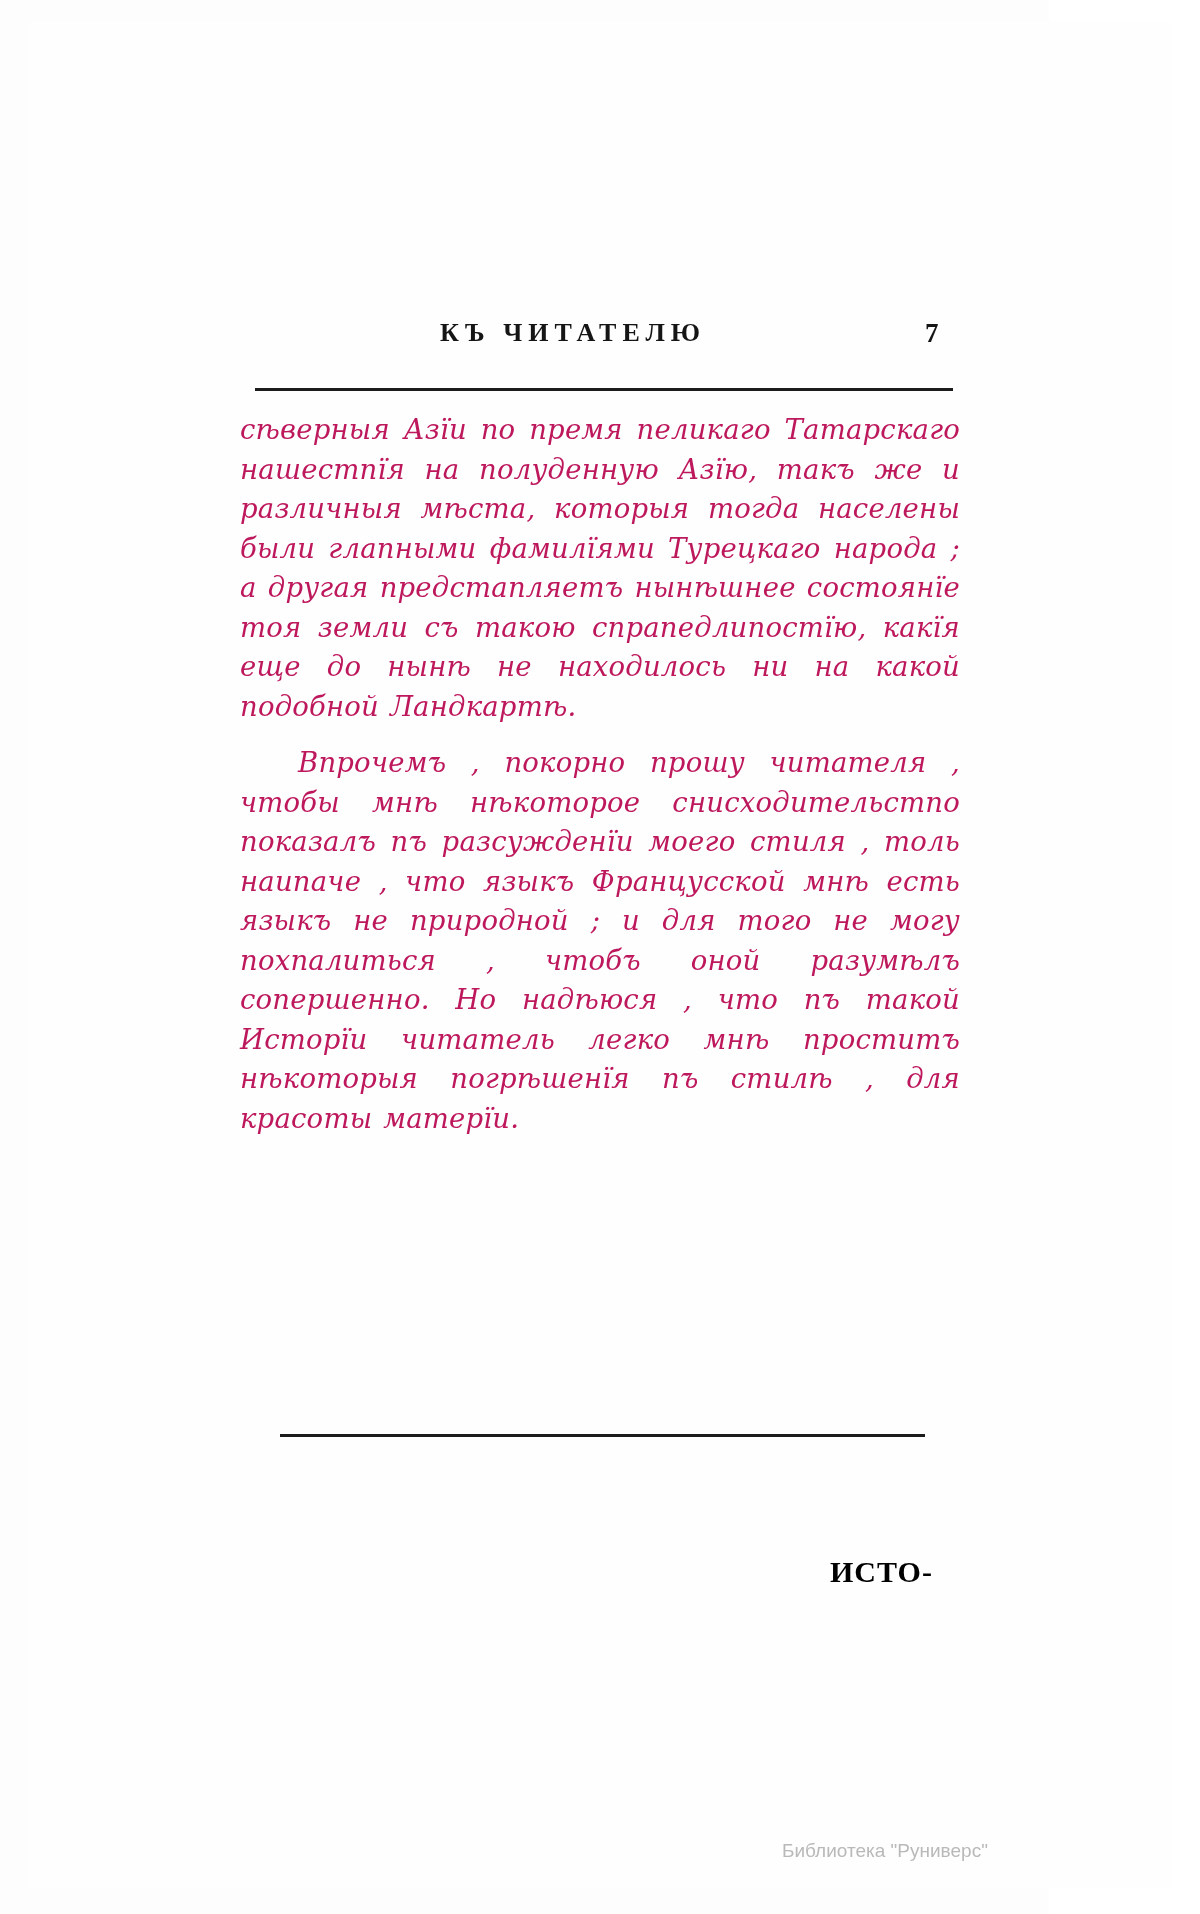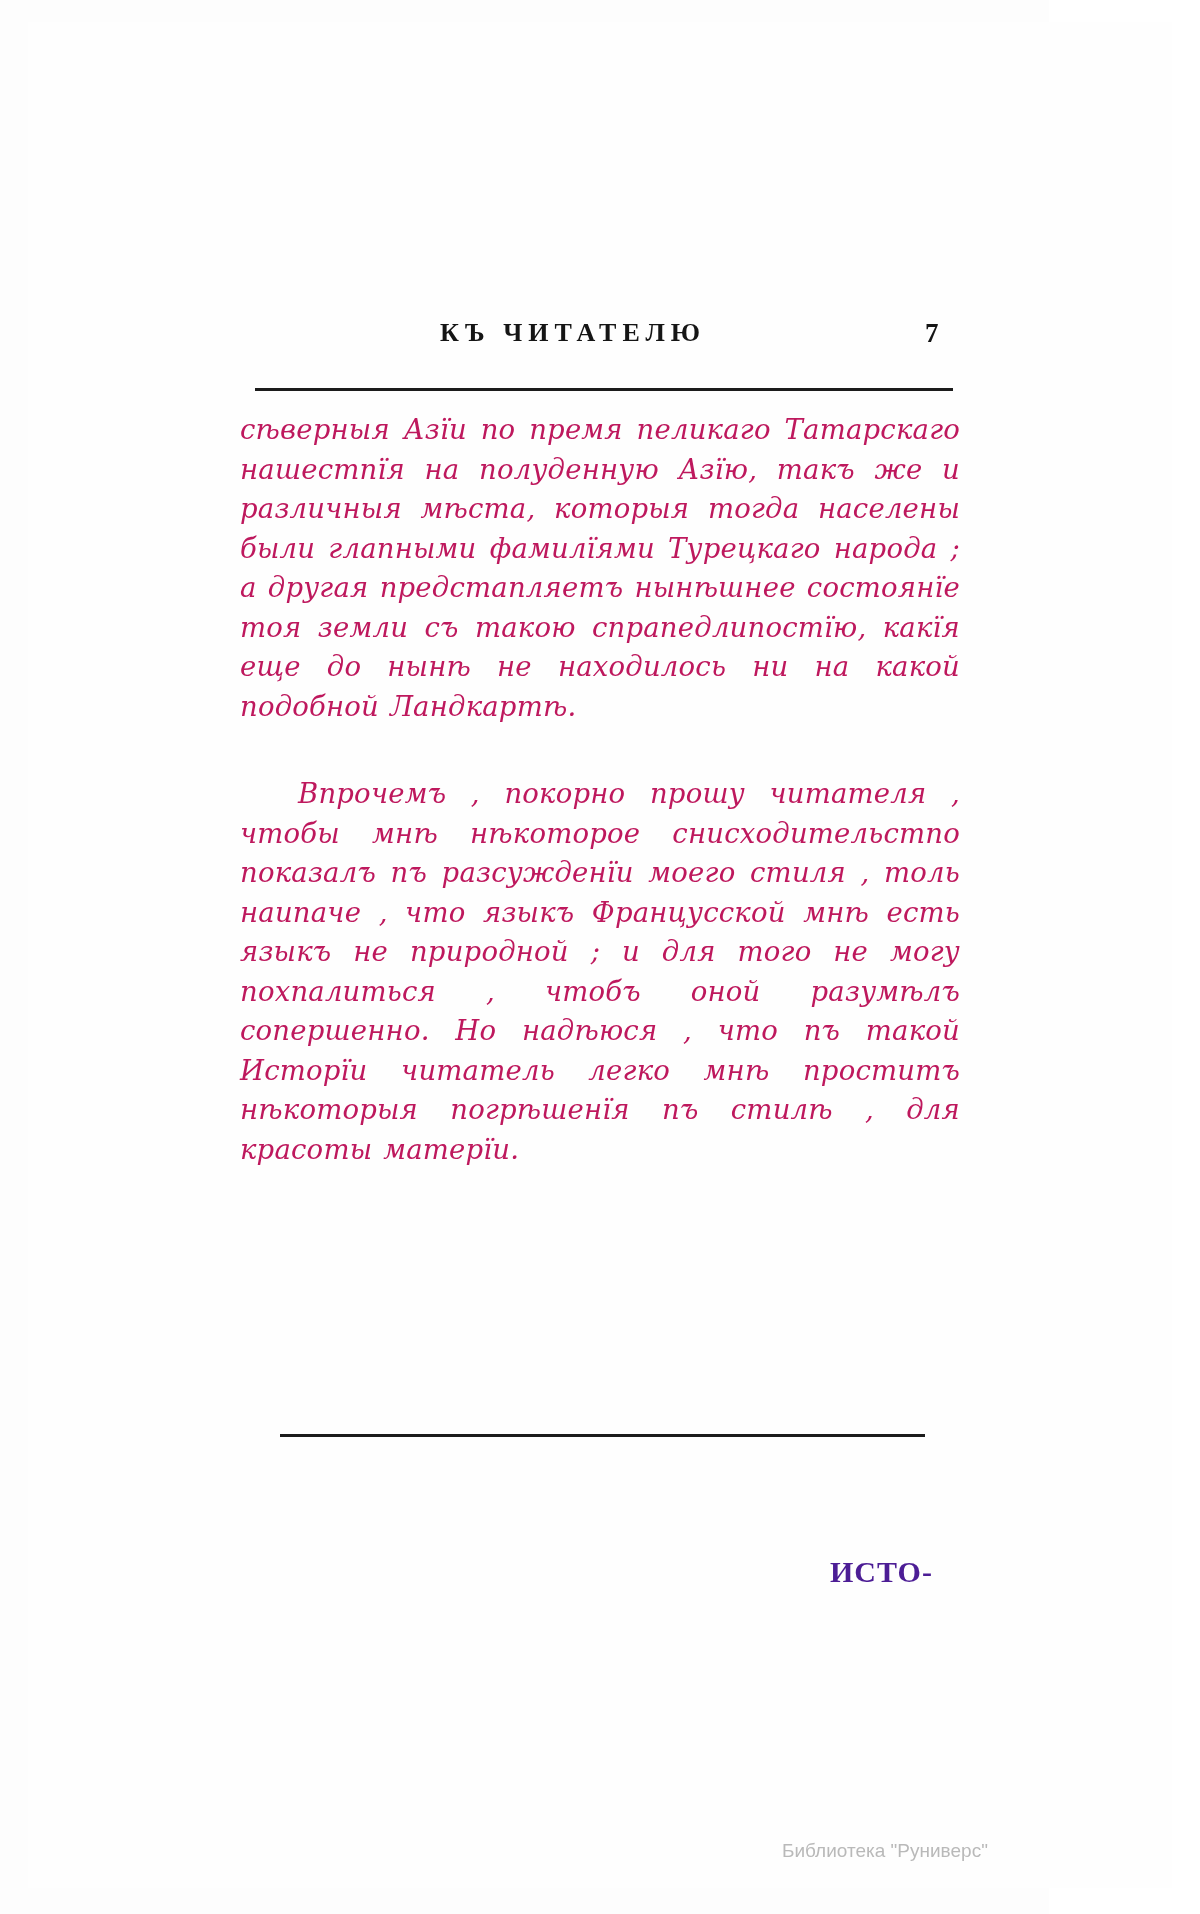--- a/index.html
+++ b/index.html
@@ -95,34 +95,34 @@
     font-size: 27.5px;
     line-height: 39.5px;
     color: #be185d;
     text-align: justify;
     text-justify: inter-word;
     margin: 0;
     letter-spacing: 0.2px;
     word-spacing: 2px;
   }
   .para.second {
-    margin-top: 48px;
+    margin-top: 17px;
     text-indent: 58px;
   }
 
   
   .catchword {
     position: absolute;
     left: 830px;
     top: 1555px;
     font-family: "Liberation Serif", serif;
     font-size: 30px;
     font-weight: bold;
     letter-spacing: 1px;
-    color: #4c1d95;
+    color: #000000;
   }
 
   
   .watermark {
     position: absolute;
     left: 782px;
     top: 1840px;
     font-family: "Liberation Sans", sans-serif;
     font-size: 19px;
     color: #b9b9b9;

